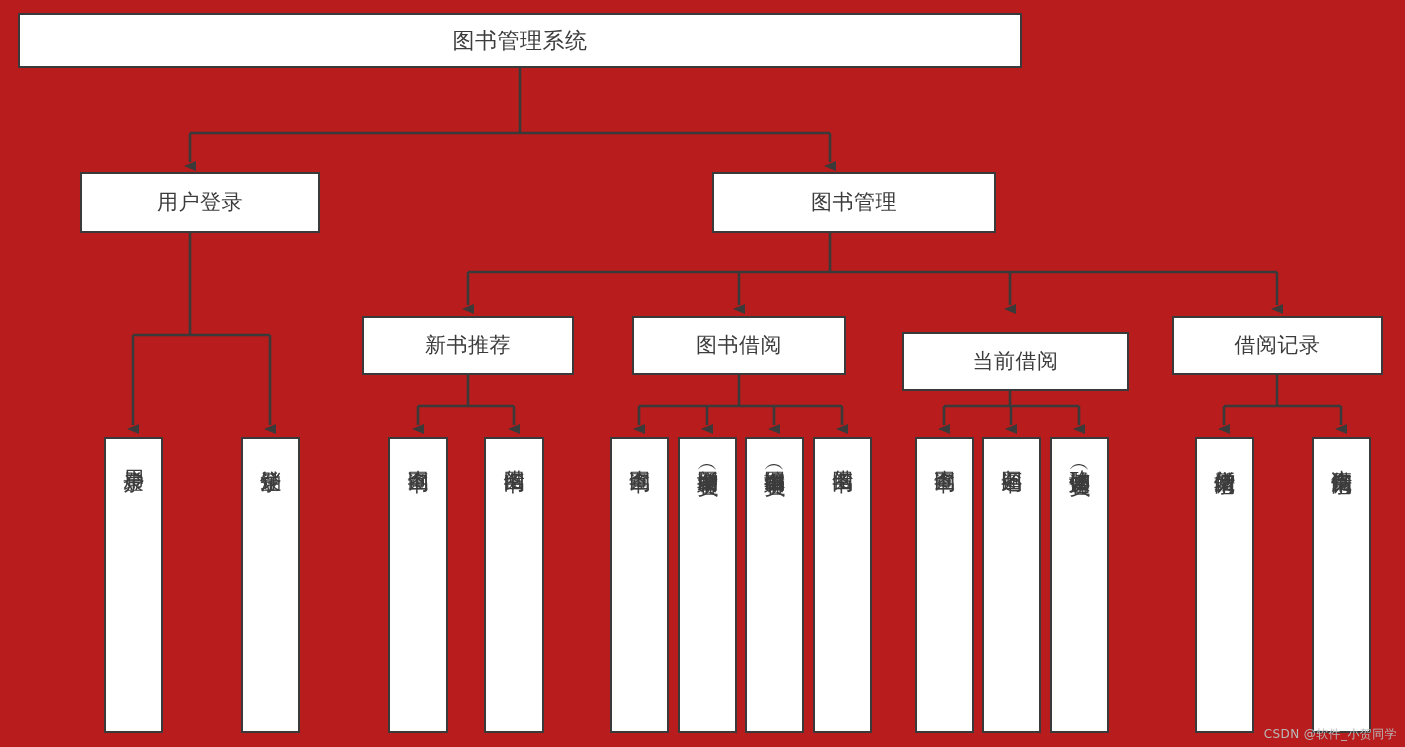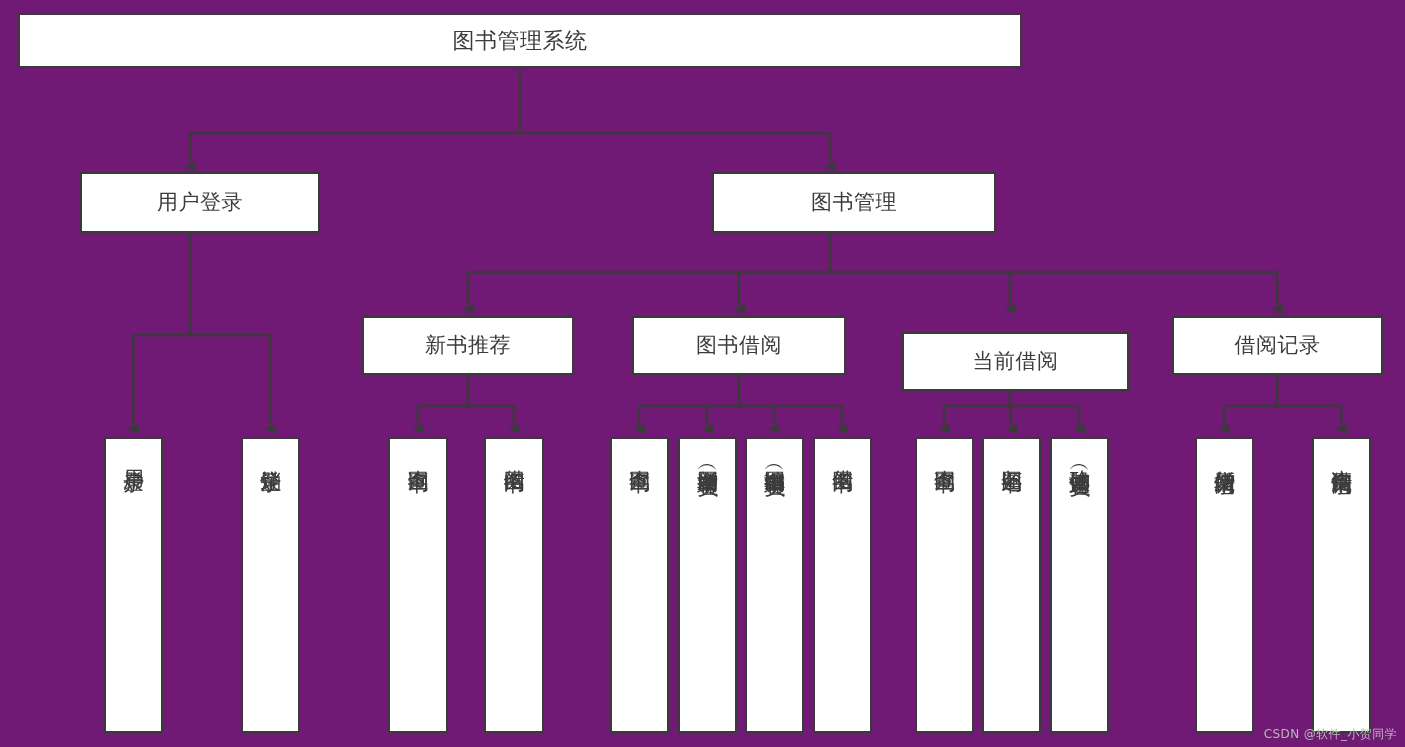--- a/index.html
+++ b/index.html
@@ -4,21 +4,21 @@
 <style>
   html, body {
     margin: 0;
     padding: 0;
     background: #ffffff;
   }
   #canvas {
     position: relative;
     width: 1405px;
     height: 747px;
-    background: #701a75;
+    background: #b91c1c;
     font-family: "DejaVu Sans", "Liberation Sans", sans-serif;
     overflow: hidden;
   }
   #edges {
     position: absolute;
     left: 0;
     top: 0;
     width: 1405px;
     height: 747px;
     pointer-events: none;

